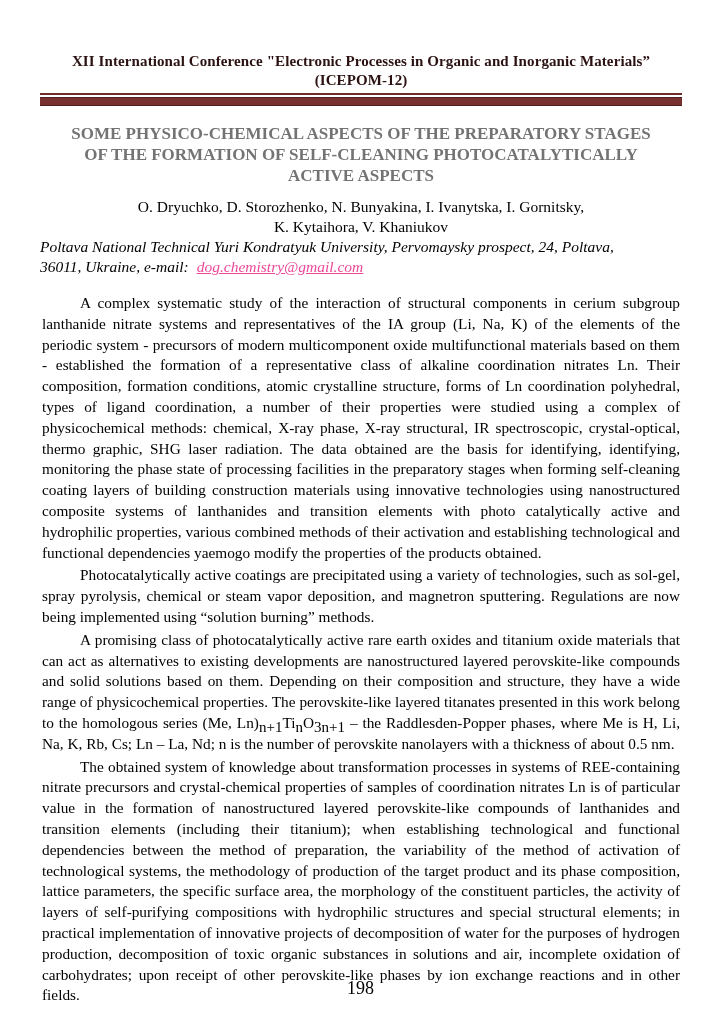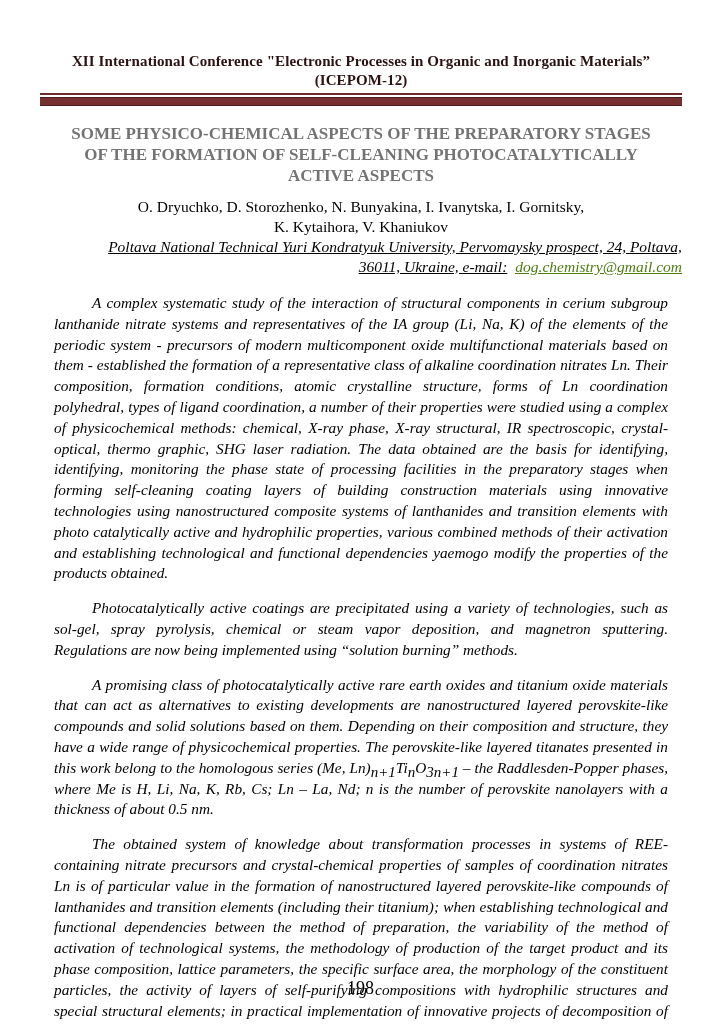--- a/index.html
+++ b/index.html
@@ -48,43 +48,41 @@
     line-height: 21px;
     color: #737373;
   }
   .authors {
     text-align: center;
     font-size: 15.5px;
     line-height: 20px;
     margin-top: 11px;
   }
   .affiliation {
-    text-align: right;
+    text-align: left;
     font-style: italic;
     font-size: 15.5px;
     line-height: 20px;
-    text-decoration: underline;
   }
   .email-link {
-    color: #4d7c0f;
+    color: #ec4899;
     text-decoration: underline;
     font-style: italic;
     margin-left: 8px;
     cursor: pointer;
   }
   .body-text {
     margin-top: 16px;
   }
   .body-text p {
-    margin: 14px;
+    margin: 2px;
     font-size: 15.3px;
     line-height: 20.8px;
     text-align: justify;
     text-indent: 38px;
-    font-style: italic;
   }
   .body-text sub {
     font-size: 15px;
     line-height: 0;
   }
   .page-number {
     position: absolute;
     left: 0;
     right: 0;
     bottom: 25px;

